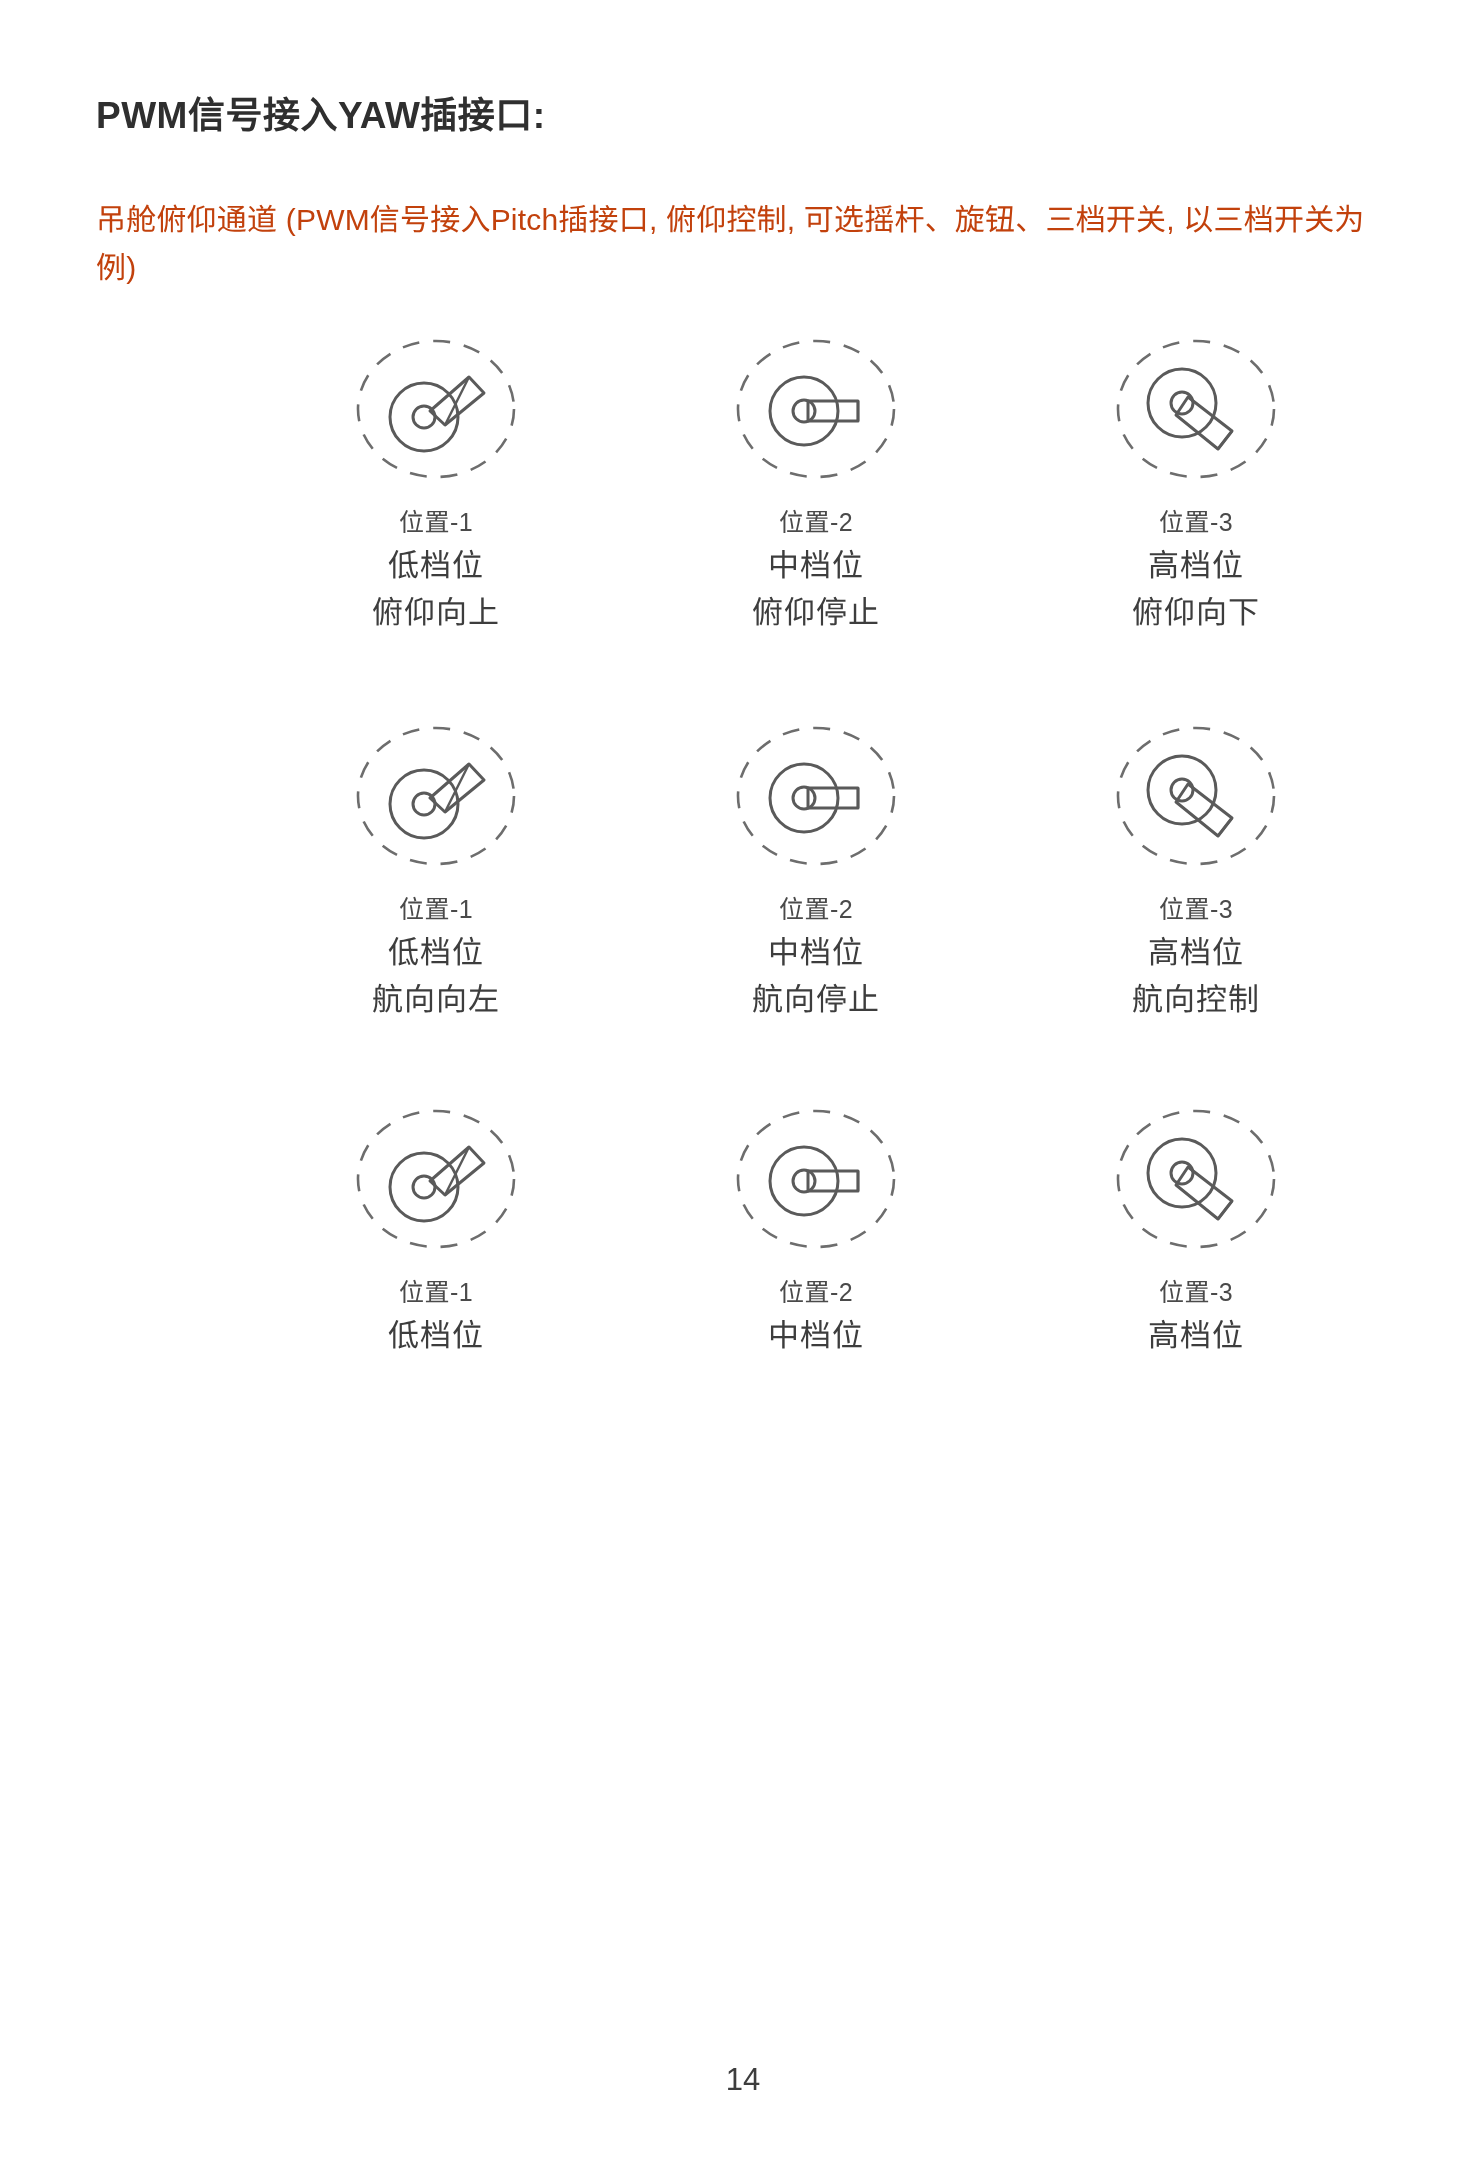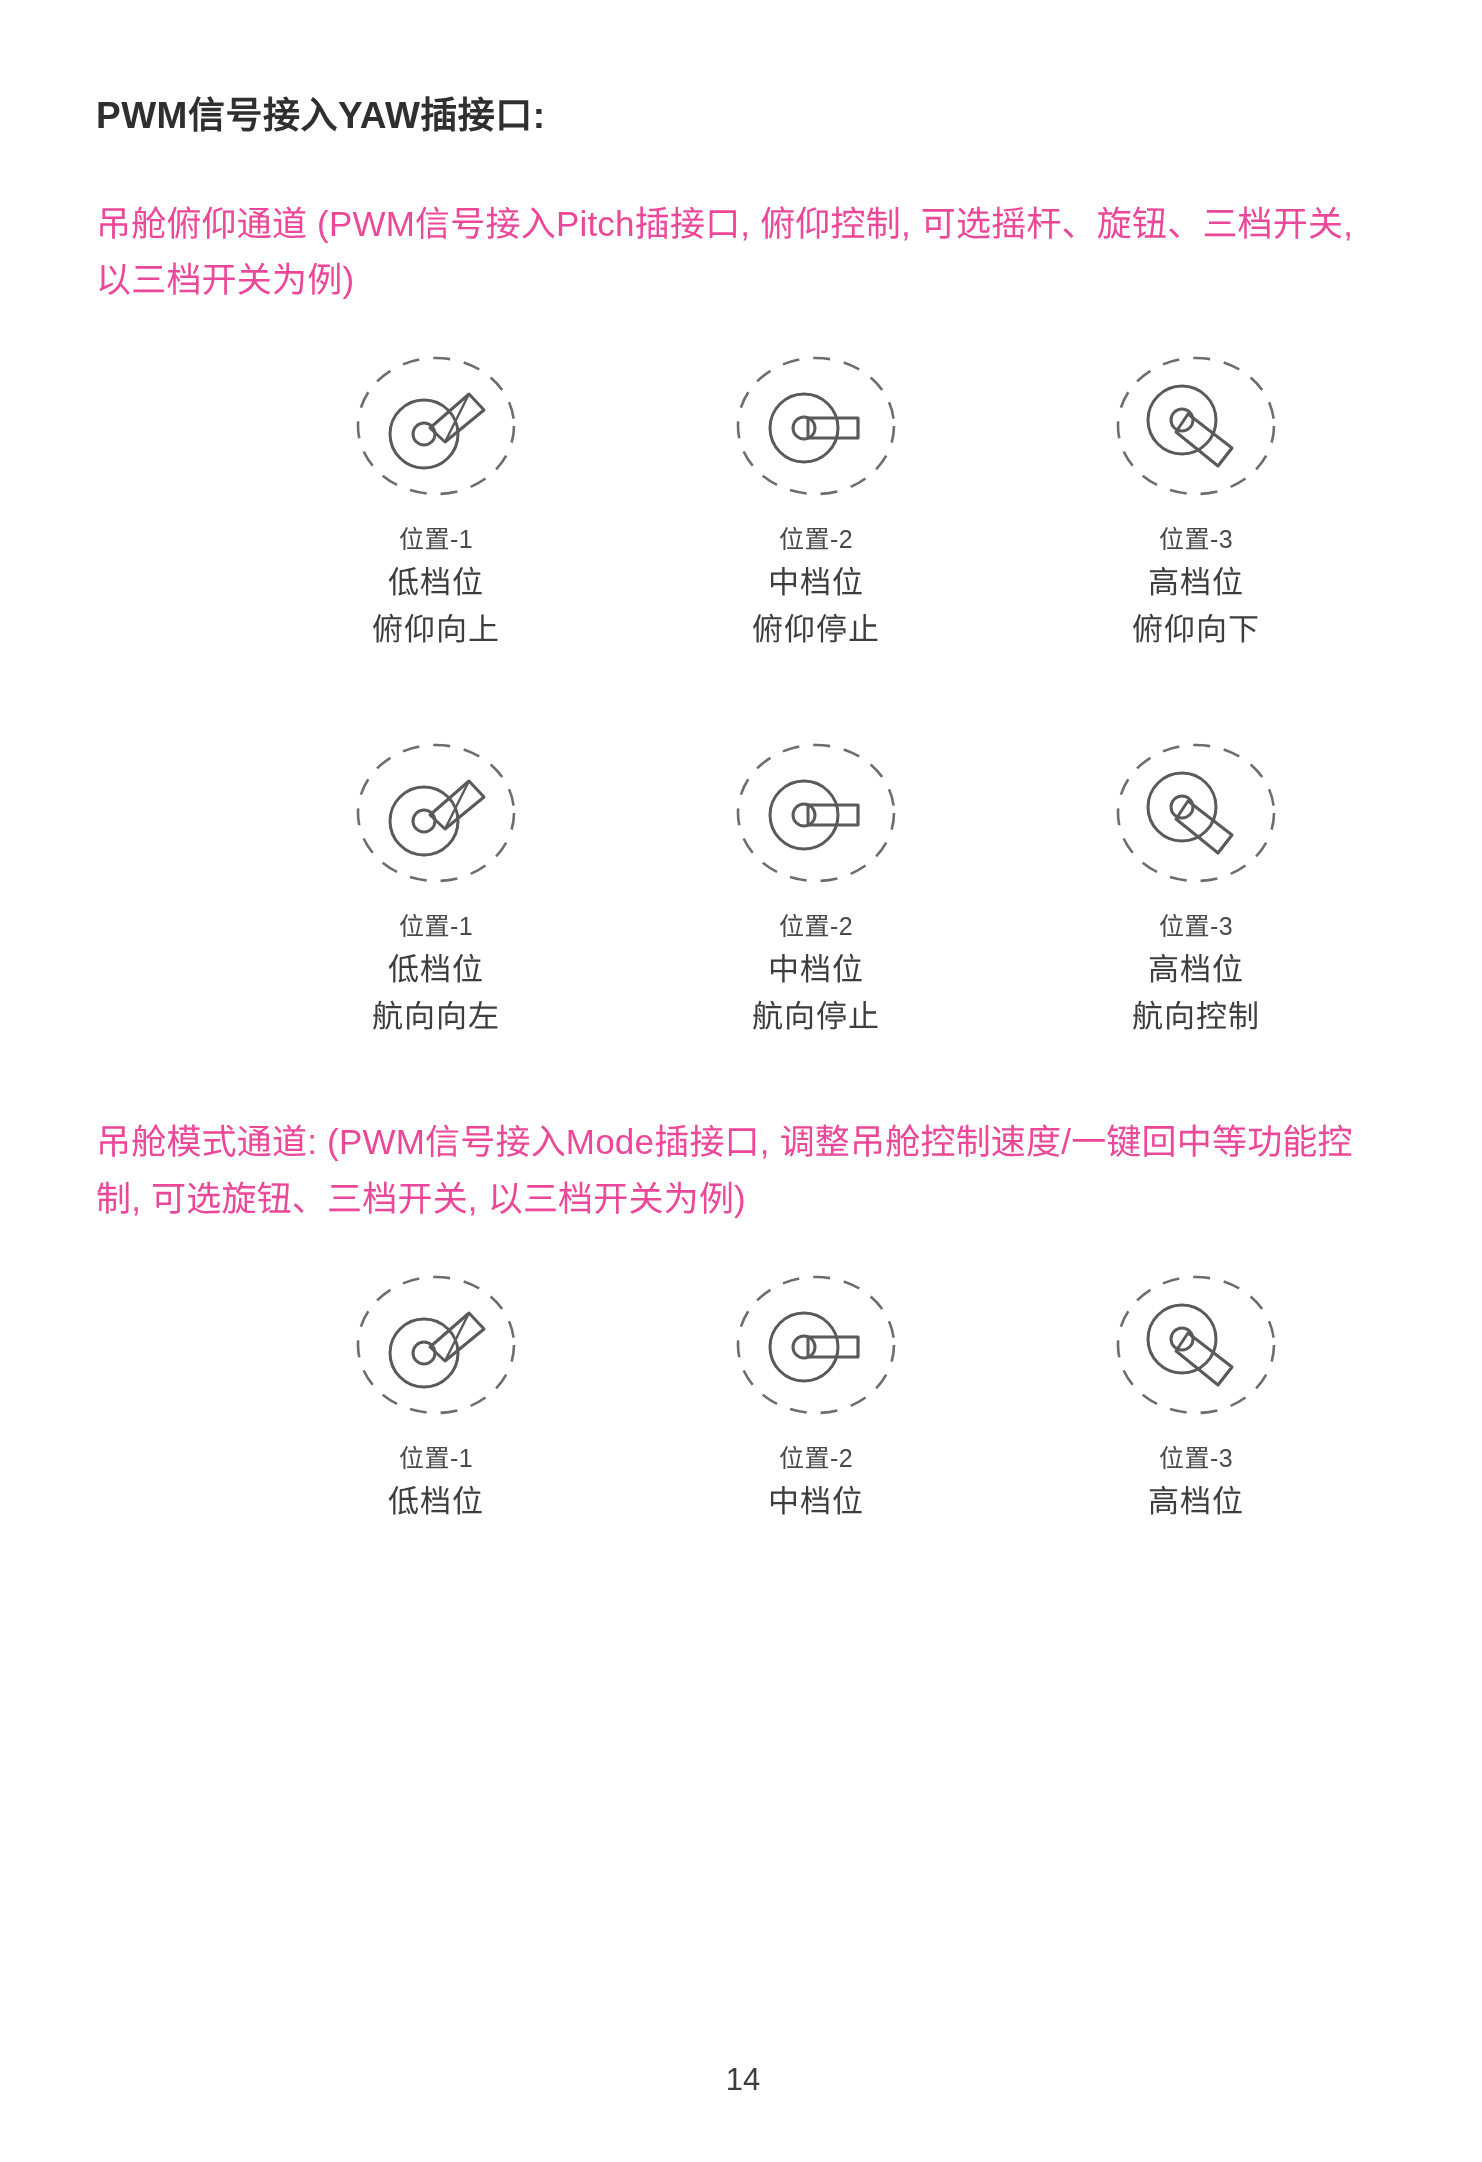--- a/index.html
+++ b/index.html
@@ -27,23 +27,23 @@
     font-weight: bold;
     color: #2f2f2f;
     letter-spacing: 0.5px;
     margin: 18px 0 0 0;
     line-height: 1.4;
   }
   .section {
     margin-top: 54px;
   }
   .section-desc {
-    font-size: 35px;
+    font-size: 30px;
     line-height: 1.62;
-    color: #ec4899;
+    color: #c2410c;
     letter-spacing: 0.2px;
     max-width: 1300px;
   }
   .switch-row {
     display: flex;
     justify-content: flex-start;
     margin-top: 34px;
     padding-left: 150px;
   }
   .switch-col {
@@ -177,21 +177,20 @@
         </svg>
         <div class="pos-label">位置-3</div>
         <div class="cap-line">高档位</div>
         <div class="cap-line second">航向控制</div>
       </div>
 
     </div>
   </div>
 
   <div class="section sec-gap-3">
-    <p class="section-desc">吊舱模式通道: (PWM信号接入Mode插接口, 调整吊舱控制速度/一键回中等功能控制, 可选旋钮、三档开关, 以三档开关为例)</p>
     <div class="switch-row">
 
       <div class="switch-col">
         <svg class="switch-art" viewBox="0 0 200 165">
           <ellipse cx="100" cy="82" rx="78" ry="68" fill="none" stroke="#6d6d6d" stroke-width="2.6" stroke-dasharray="17 14"></ellipse>
           <circle cx="88" cy="90" r="34" fill="none" stroke="#5a5a5a" stroke-width="3"></circle>
           <circle cx="88" cy="90" r="11" fill="none" stroke="#5a5a5a" stroke-width="3"></circle>
           <path d="M94 84 L133 50 L148 66 L109 98 Z" fill="none" stroke="#5a5a5a" stroke-width="3" stroke-linejoin="round"></path>
           <line x1="133" y1="50" x2="109" y2="98" stroke="#5a5a5a" stroke-width="2.4"></line>
         </svg>

